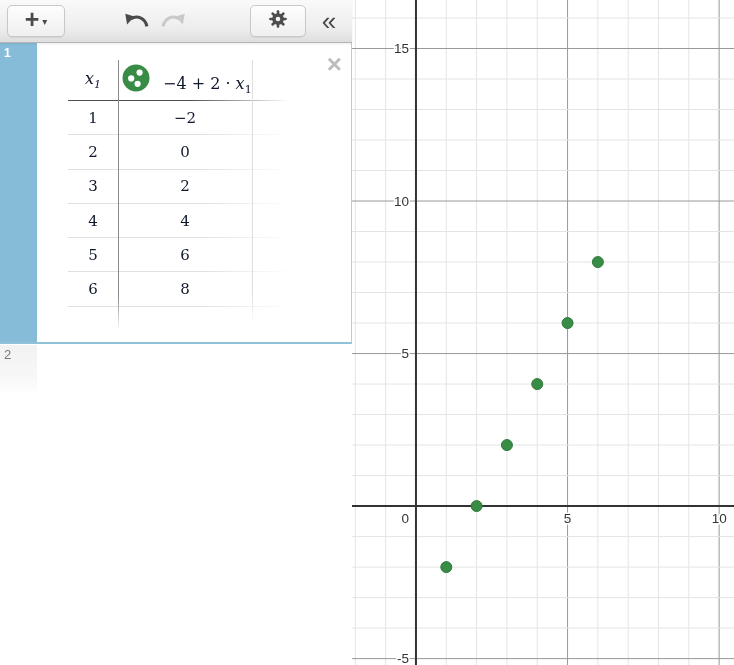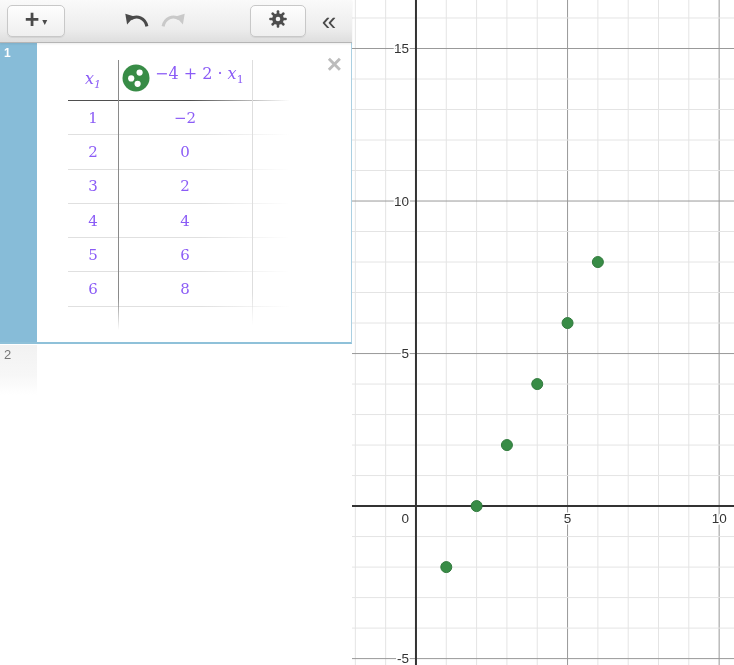--- a/index.html
+++ b/index.html
@@ -41,24 +41,24 @@
   .exp1 .content { position:absolute; left:37px; top:0; width:314px; height:100%; }
   .close-x { position:absolute; right:9px; top:8px; font-size:26px; font-weight:bold;
     color:#bcbcbc; line-height:1; cursor:pointer; }
 
   .exp2 { position:absolute; left:0; top:345px; width:352px; height:50px; background:#fff; }
   .gutter2 { position:absolute; left:0; top:0; width:37px; height:50px;
     background: linear-gradient(180deg,#f2f2f2 0%, #f7f7f7 60%, #ffffff 100%);
     color:#777; font-size:13px; padding:2px 0 0 4px; cursor:pointer; }
 
   
-  .dtable { position:absolute; left:31px; top:17px; width:222px; font-family:"DejaVu Serif", serif; color:#8b5cf6; }
+  .dtable { position:absolute; left:31px; top:17px; width:222px; font-family:"DejaVu Serif", serif; color:#0f172a; }
   .thead { position:relative; height:40px; display:flex; align-items:center; }
   .hc1 { width:50px; text-align:center; font-style:italic; font-size:16px; }
-  .hc2 { width:134px; display:flex; align-items:flex-start; padding-left:4px; gap:5px; }
+  .hc2 { width:134px; display:flex; align-items:flex-end; padding-left:4px; gap:13px; }
   .hline { height:1px; background: linear-gradient(to right, #4f4f4f 55%, rgba(80,80,80,0) 100%); }
   .trow { position:relative; height:33.3px; display:flex; align-items:center; font-size:15px; }
   .tc1 { width:50px; text-align:center; }
   .tc2 { width:134px; text-align:center; }
   .rsep { height:1px; background: linear-gradient(to right, #e0e0e0 60%, rgba(224,224,224,0) 100%); }
   .emptyrow { height:32px; }
   .vd1 { position:absolute; left:50px; top:0; width:1px; height:270px;
     background: linear-gradient(to bottom, #8a8a8a 88%, rgba(138,138,138,0) 100%); }
   .vd2 { position:absolute; left:184px; top:0; width:1px; height:265px;
     background: linear-gradient(to bottom, #dedede 88%, rgba(222,222,222,0) 100%); }

